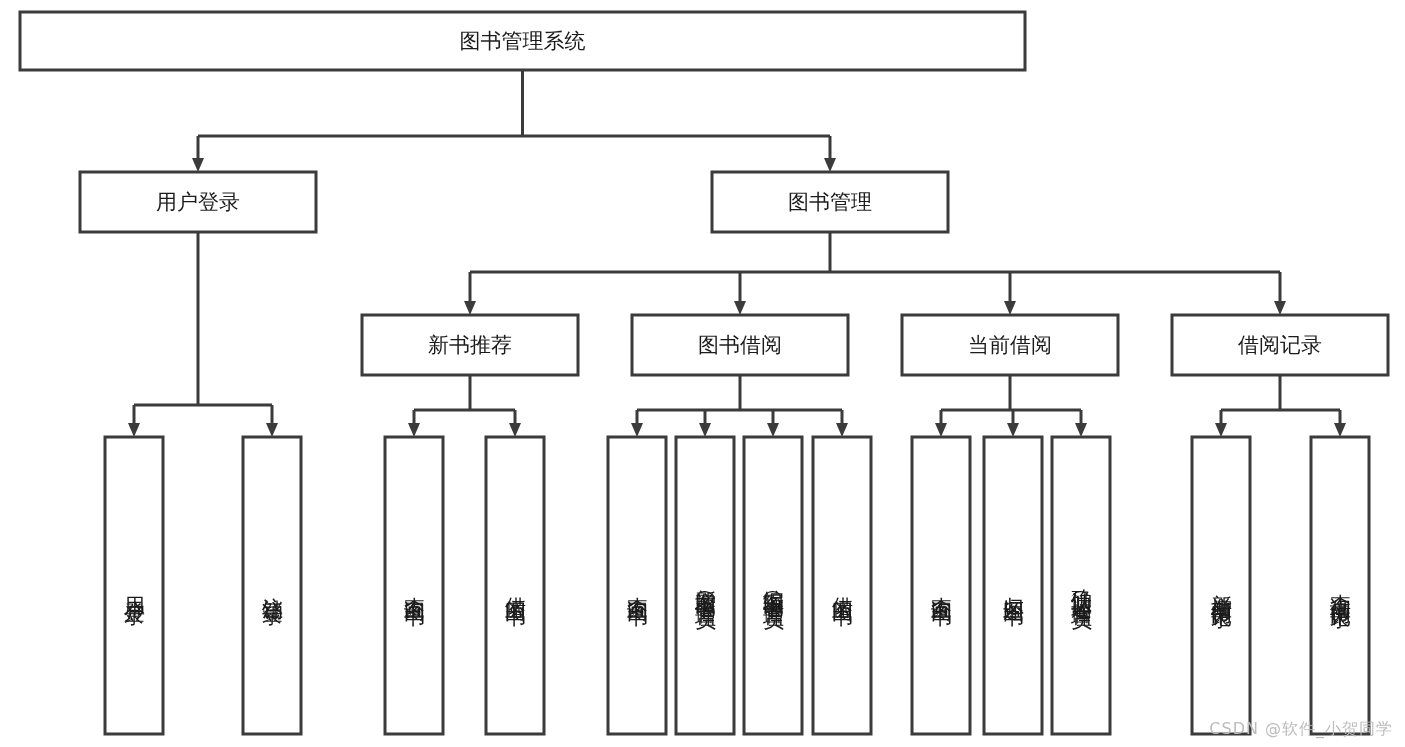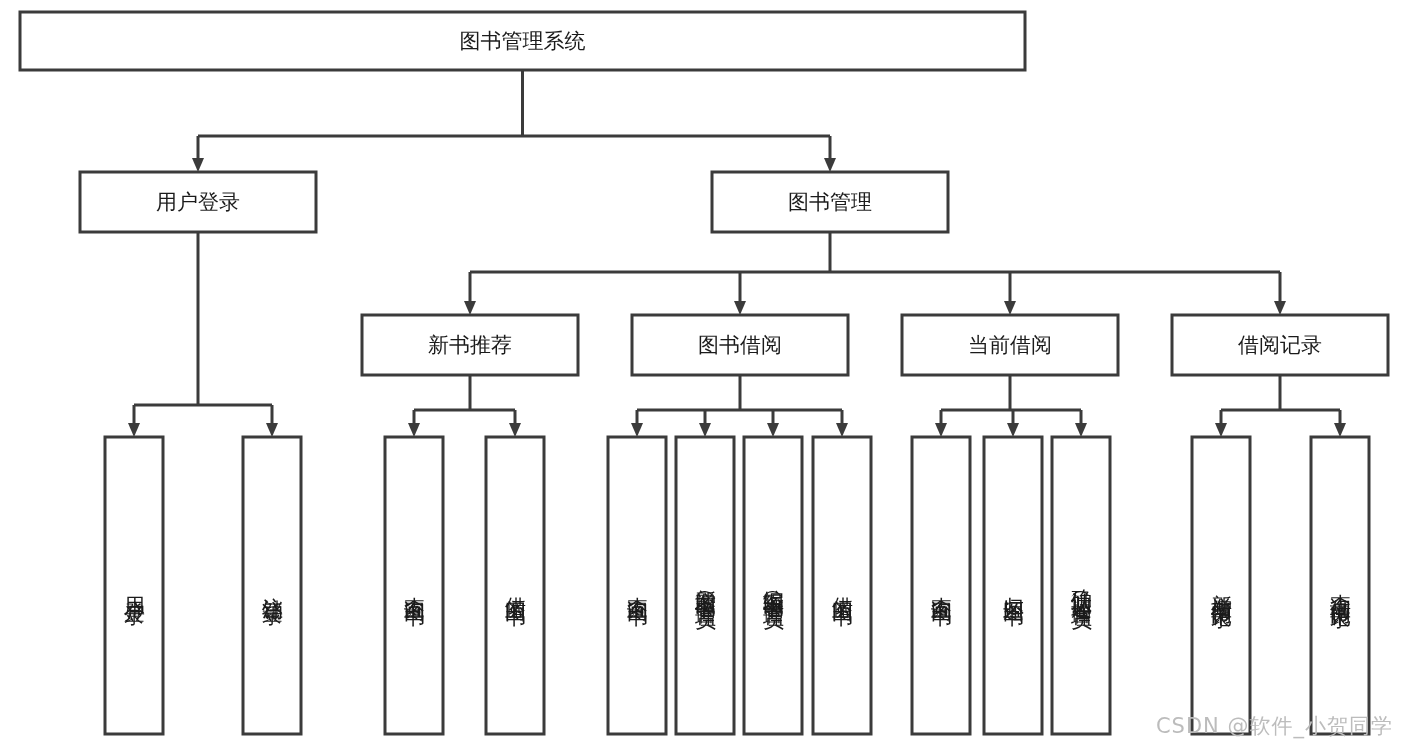--- a/index.html
+++ b/index.html
@@ -62,21 +62,21 @@
     letter-spacing: 3px;
     color: #1b1b1b;
     pointer-events: none;
     white-space: nowrap;
   }
   .watermark {
     position: absolute;
     right: 12px;
     bottom: 6px;
     font-family: "DejaVu Sans", "Liberation Sans", sans-serif;
-    font-size: 21px;
+    font-size: 16px;
     color: #bcbcbc;
     letter-spacing: 1px;
     white-space: nowrap;
   }
 </style>
 </head>
 <body>
 
 <div id="diagram-root">
 

